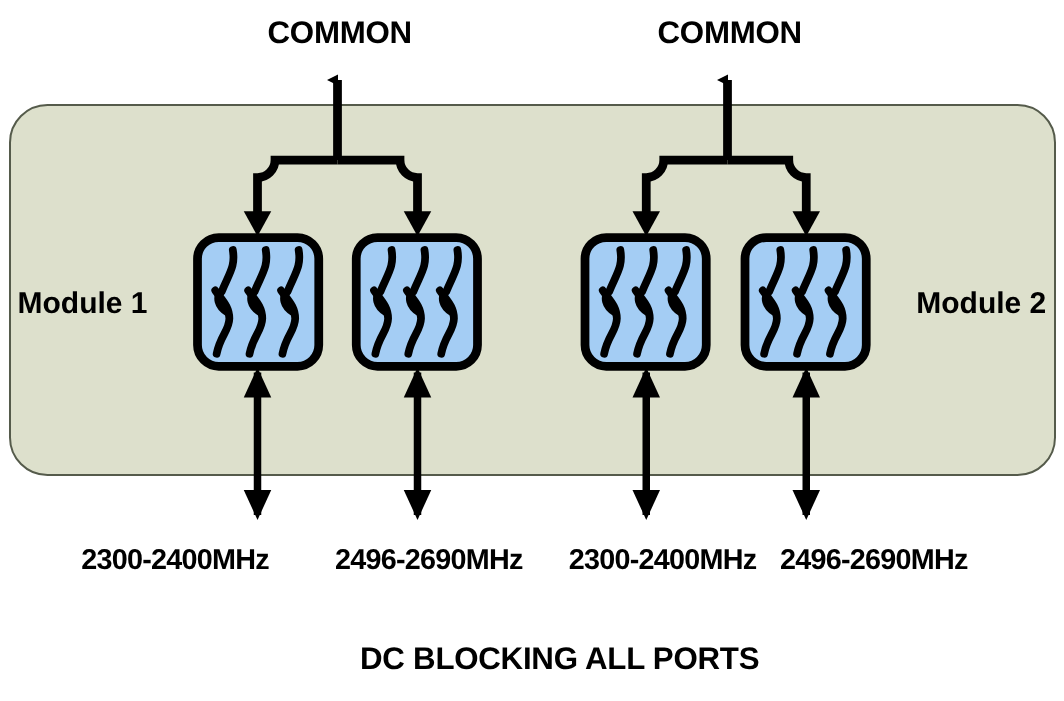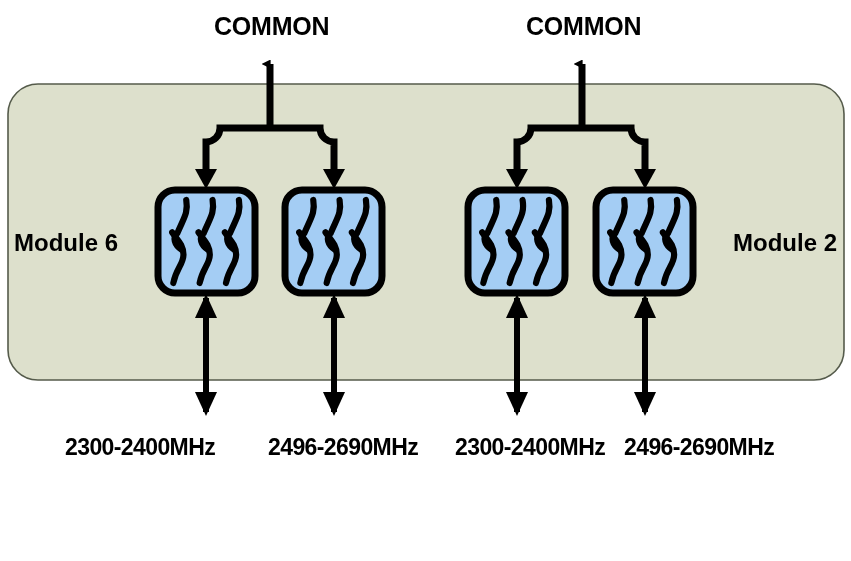--- a/index.html
+++ b/index.html
@@ -257,21 +257,22 @@
                  C 673.9301333333333 264.74,
                    666.9623333333333 268.06,
                    663.9761333333332 283" fill="none" stroke="#000" stroke-width="6.2" stroke-linecap="round"></path>
         </g>
       </g>
   </svg>
 
   <div class="lbl lbl-common" id="common-1" style="left: 214px; top: 14px;">COMMON</div>
   <div class="lbl lbl-common" id="common-2" style="left: 526px; top: 14px;">COMMON</div>
 
-  <div class="lbl lbl-module" id="module-1-label" style="left: 14px; top: 231px;">Module 6</div>
+  <div class="lbl lbl-module" id="module-1-label" style="left: 14px; top: 231px;">Module 1</div>
   <div class="lbl lbl-module" id="module-2-label" style="left: 733px; top: 231px;">Module 2</div>
 
   <div class="lbl lbl-freq" id="freq-1-1" style="left: 65px; top: 436px;">2300-2400MHz</div>
   <div class="lbl lbl-freq" id="freq-1-2" style="left: 268px; top: 436px;">2496-2690MHz</div>
   <div class="lbl lbl-freq" id="freq-2-1" style="left: 455px; top: 436px;">2300-2400MHz</div>
   <div class="lbl lbl-freq" id="freq-2-2" style="left: 624px; top: 436px;">2496-2690MHz</div>
 
+  <div class="lbl lbl-caption" id="caption" style="left: 288px; top: 515px;">DC BLOCKING ALL PORTS</div>
 </div>
 
 </body></html>

